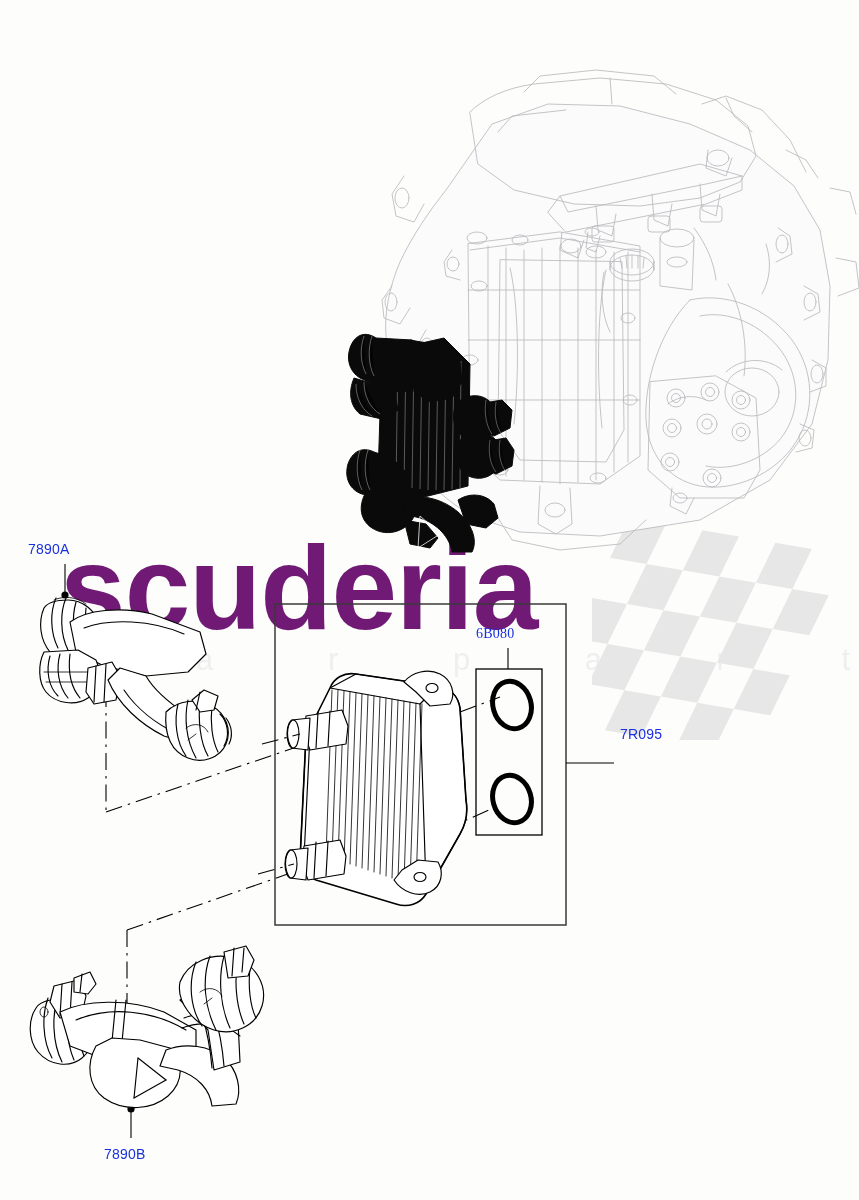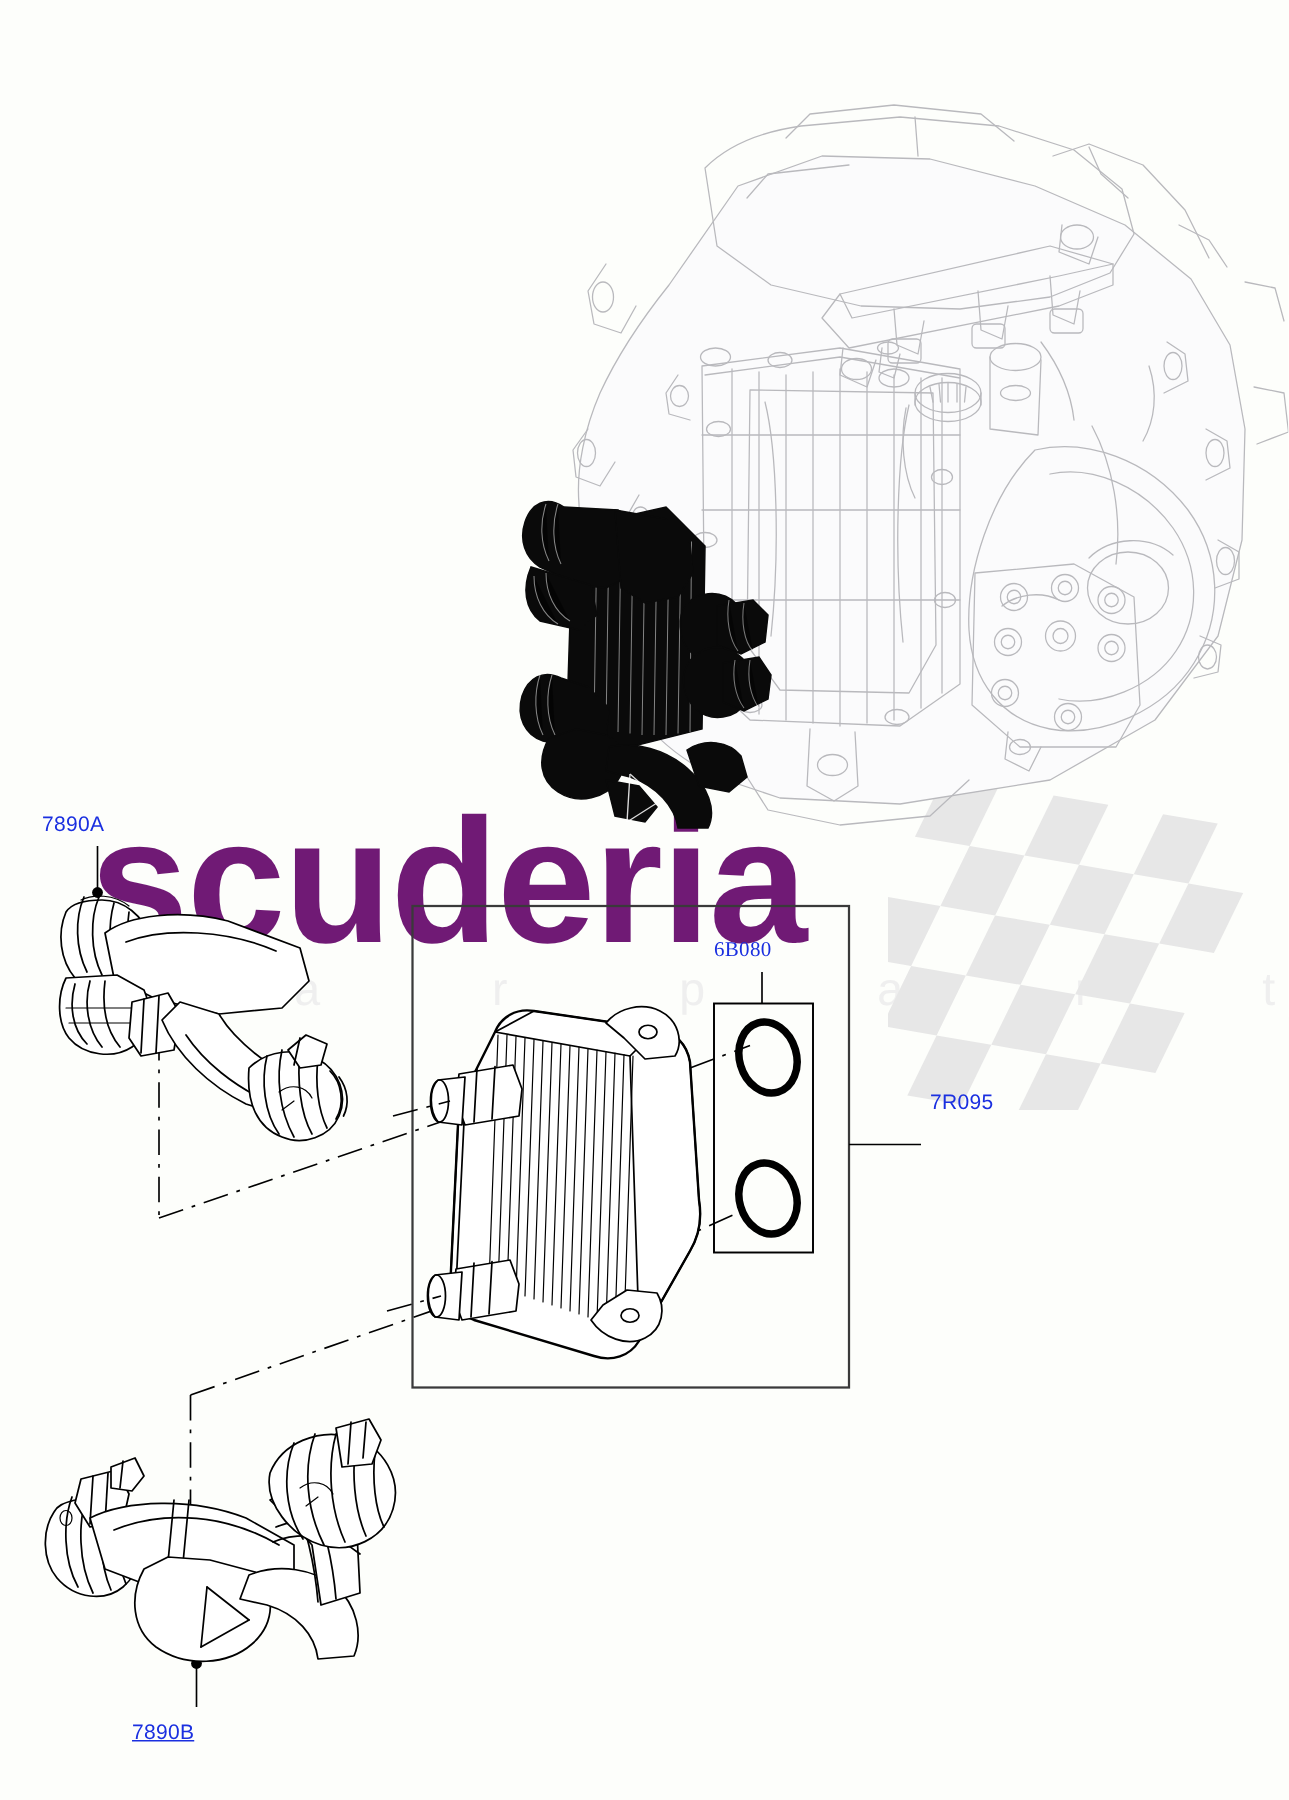--- a/index.html
+++ b/index.html
@@ -66,21 +66,21 @@
     position: absolute;
     color: #1a2fe0;
     font-size: 14px;
     font-family: "Liberation Sans", sans-serif;
     white-space: nowrap;
     letter-spacing: 0.2px;
   }
   #label-7890A { left: 28px;  top: 541px; }
   #label-6B080 { left: 476px; top: 626px; font-family: Liberation Serif, serif; }
   #label-7R095 { left: 620px; top: 726px; }
-  #label-7890B { left: 88px;  top: 1146px; text-decoration: underline; }
+  #label-7890B { left: 104px;  top: 1146px; }
   
   svg.art { position: absolute; top:0; left:0; overflow: visible; }
   .ln  { fill: none; stroke: #000; stroke-width: 1.15; stroke-linejoin: round; stroke-linecap: round; }
   .ln-fine { fill: none; stroke: #000; stroke-width: 0.8; stroke-linejoin:round; stroke-linecap: round; }
   .ghost { fill: none; stroke: #b9b9bd; stroke-width: 0.85; stroke-linejoin: round; stroke-linecap: round; }
   .ghost-f { fill: #fbfbfc; stroke: #b9b9bd; stroke-width: 0.85; stroke-linejoin: round; }
   .blk { fill: #0a0a0a; stroke: #0a0a0a; stroke-width: 1; }
   .wht { fill: #ffffff; stroke: #000; stroke-width: 1.15; stroke-linejoin: round; }
   .wht2 { fill: #ffffff; stroke: #000; stroke-width: 1.6; stroke-linejoin: round; }
   .leader { fill: none; stroke: #000; stroke-width: 1.1; }

